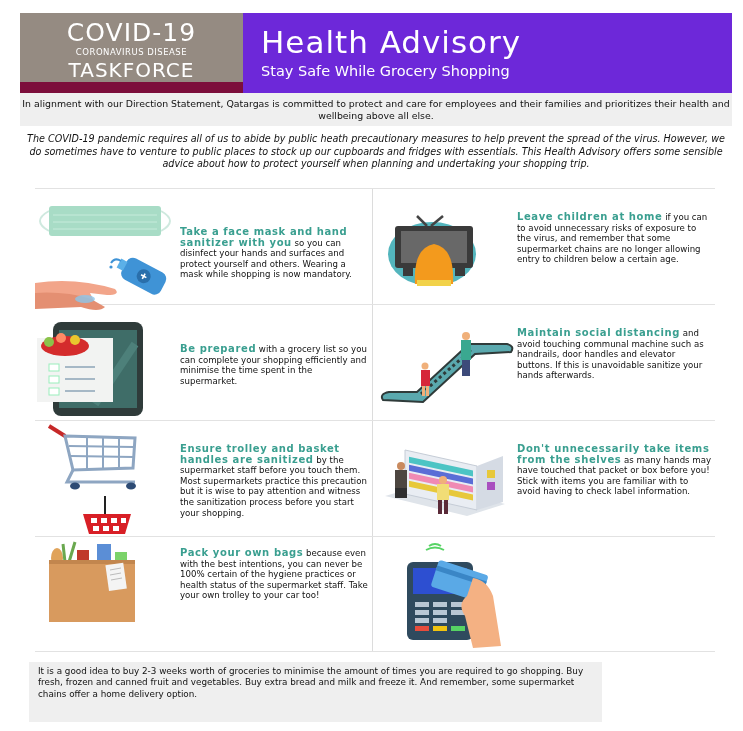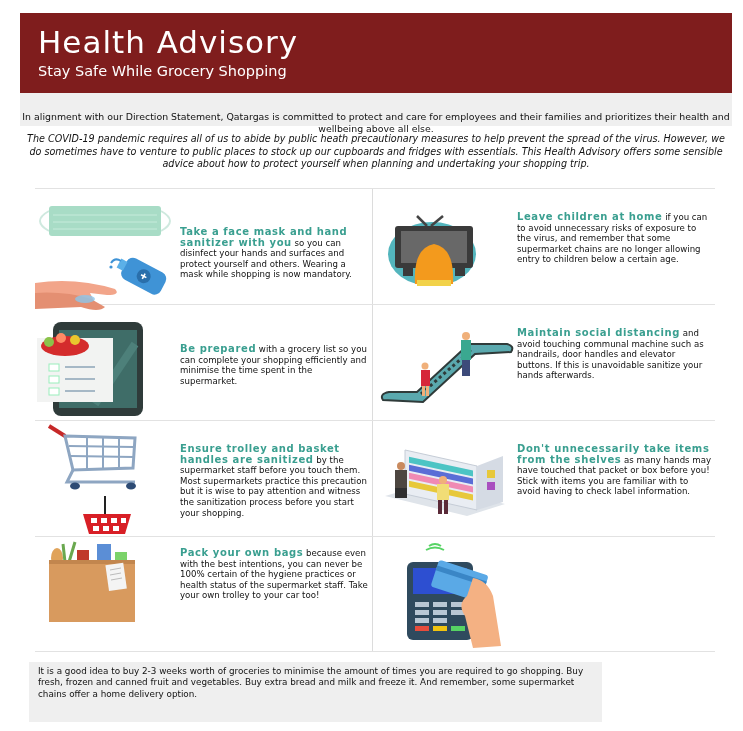--- a/index.html
+++ b/index.html
@@ -5,44 +5,50 @@
   * { box-sizing: border-box; margin: 0; padding: 0; }
   html, body { width: 743px; height: 731px; background: #ffffff; overflow: hidden; }
   body { font-family: "DejaVu Sans", sans-serif; color: #1a1a1a; position: relative; }
 
   .header { position: absolute; left: 20px; top: 13px; width: 712px; height: 80px; display: flex; }
   .brand { width: 223px; height: 80px; background: #958b82; position: relative; }
   .brand .bar { position: absolute; left: 0; bottom: 0; width: 100%; height: 11px; background: #7c0e3b; }
   .brand .l1 { position: absolute; left: 0; top: 5px; width: 100%; text-align: center; color: #fff; font-size: 25px; letter-spacing: 1px; font-family: "DejaVu Sans", sans-serif; }
   .brand .l2 { position: absolute; left: 0; top: 34px; width: 100%; text-align: center; color: #fff; font-size: 8.5px; letter-spacing: 0.5px; }
   .brand .l3 { position: absolute; left: 0; top: 45px; width: 100%; text-align: center; color: #fff; font-size: 20px; letter-spacing: 1px; }
-  .title-panel { flex: 1; background: #7f1d1d; position: relative; }
+  .title-panel { flex: 1; background: #6d28d9; position: relative; }
   .title-panel .t1 { position: absolute; left: 18px; top: 11px; color: #fff; font-size: 31px; letter-spacing: 1px; }
   .title-panel .t2 { position: absolute; left: 18px; top: 50px; color: #fff; font-size: 14.5px; }
 
-  .intro-band { position: absolute; left: 20px; top: 93px; width: 712px; height: 33px; background: #efefef; text-align: center; font-size: 9.4px; line-height: 12px; padding-top: 18px; color: #111; }
+  .intro-band { position: absolute; left: 20px; top: 93px; width: 712px; height: 33px; background: #efefef; text-align: center; font-size: 9.4px; line-height: 12px; padding-top: 5px; color: #111; }
 
   .lead { position: absolute; left: 20px; top: 133px; width: 712px; text-align: center; font-size: 9.6px; line-height: 12.5px; color: #111; font-style: italic; }
 
   .grid { position: absolute; left: 35px; top: 188px; width: 680px; height: 464px; }
   .grid .vline { position: absolute; left: 337px; top: 0; width: 1px; height: 464px; background: #dcdcdc; }
   .grid .hline { position: absolute; left: 0; width: 680px; height: 1px; background: #e2e2e2; }
 
   .cell { position: absolute; width: 338px; height: 116px; }
   .cell .illus { position: absolute; left: 0; top: 0; width: 140px; height: 116px; }
   .cell .text { position: absolute; left: 145px; top: 24px; width: 190px; font-size: 8.6px; line-height: 10.6px; color: #111; }
   .cell .text .hl { color: #3a9f90; font-weight: bold; font-size: 10px; letter-spacing: 0.6px; }
   .cell.right .text { left: 140px; width: 195px; }
 
   .tip { position: absolute; left: 29px; top: 662px; width: 573px; height: 60px; background: #efefef; font-size: 8.8px; line-height: 11.4px; padding: 4px 9px; color: #111; }
 </style>
 </head>
 <body>
 
 <div class="header">
+  <div class="brand">
+    <div class="l1">COVID-19</div>
+    <div class="l2">CORONAVIRUS DISEASE</div>
+    <div class="l3">TASKFORCE</div>
+    <div class="bar"></div>
+  </div>
   <div class="title-panel">
     <div class="t1">Health Advisory</div>
     <div class="t2">Stay Safe While Grocery Shopping</div>
   </div>
 </div>
 
 <div class="intro-band">In alignment with our Direction Statement, Qatargas is committed to protect and care for employees and their families and prioritizes their health and wellbeing above all else.</div>
 <div class="lead">The COVID-19 pandemic requires all of us to abide by public heath precautionary measures to help prevent the spread of the virus. However, we do sometimes have to venture to public places to stock up our cupboards and fridges with essentials. This Health Advisory offers some sensible advice about how to protect yourself when planning and undertaking your shopping trip.</div>
 
 <div class="grid">

